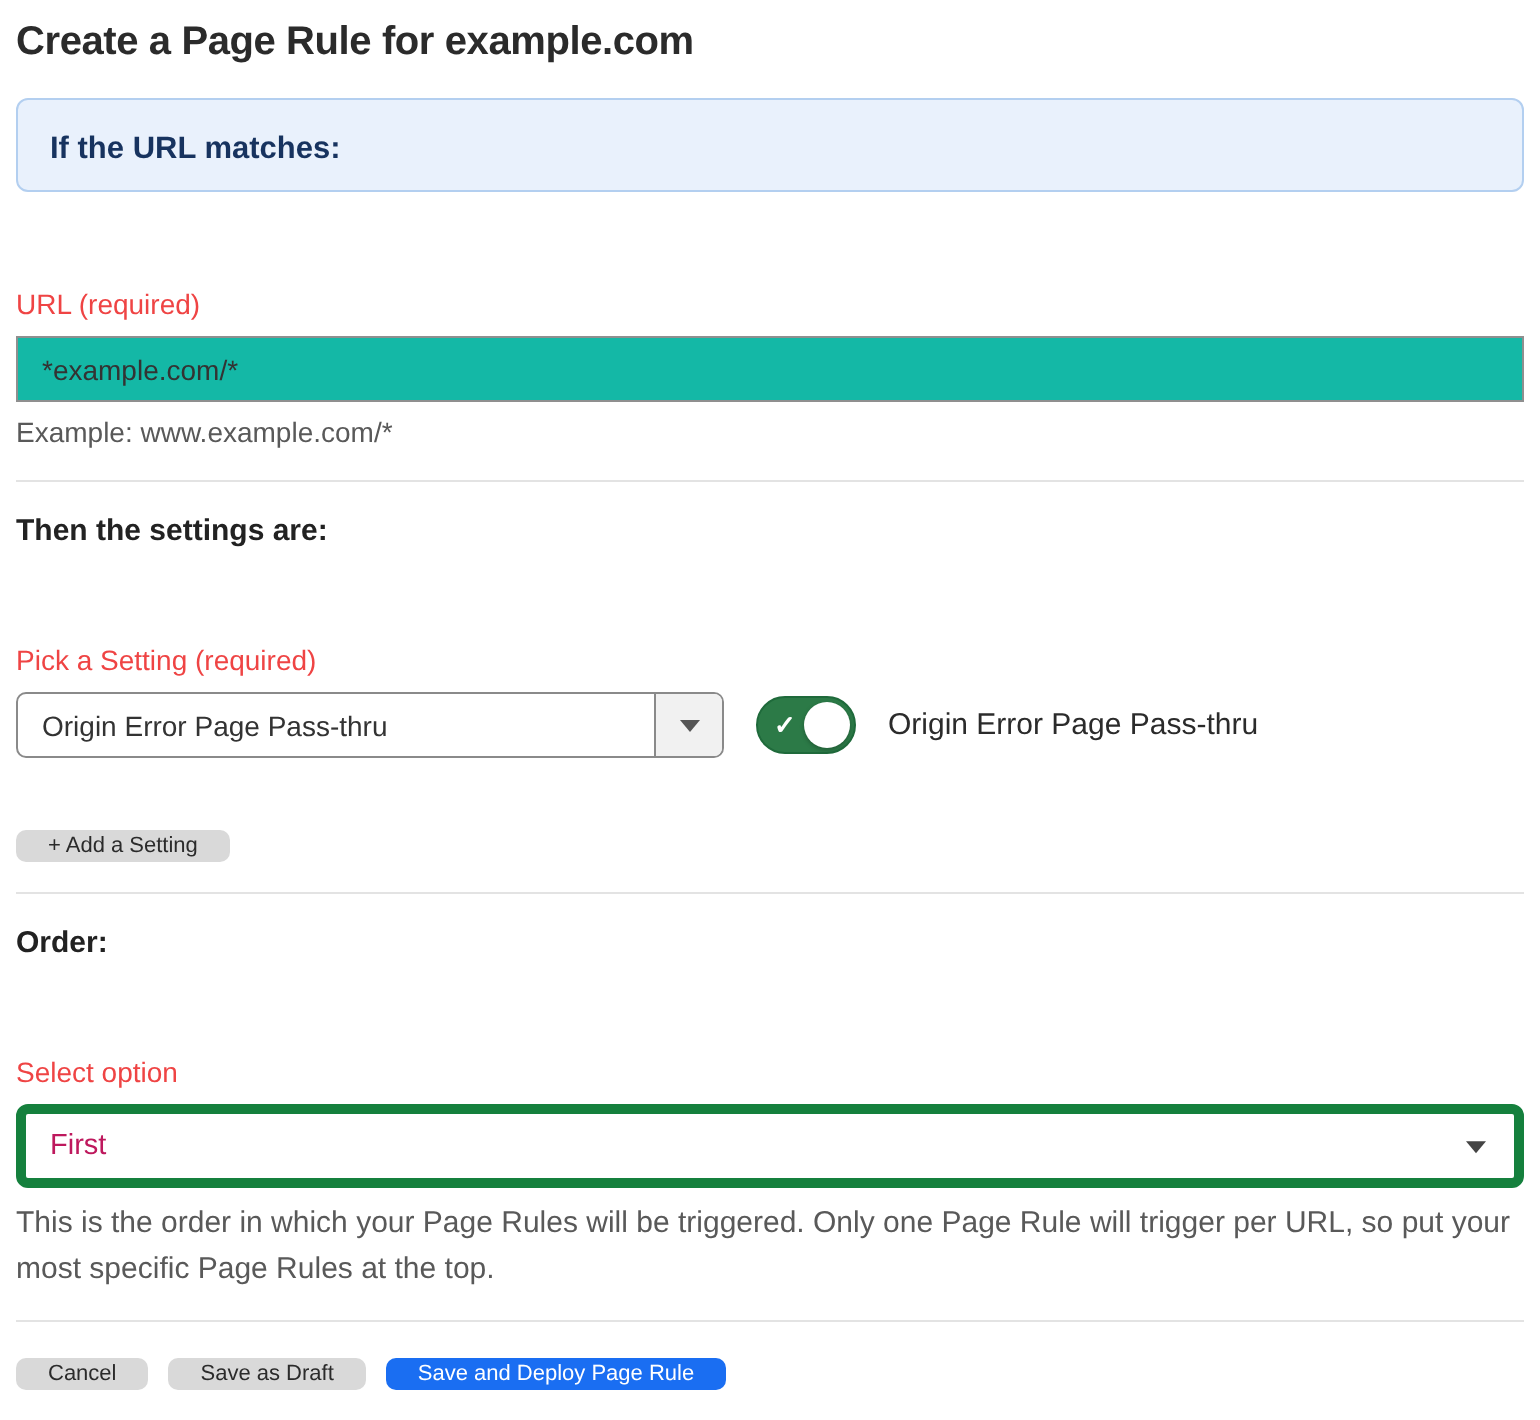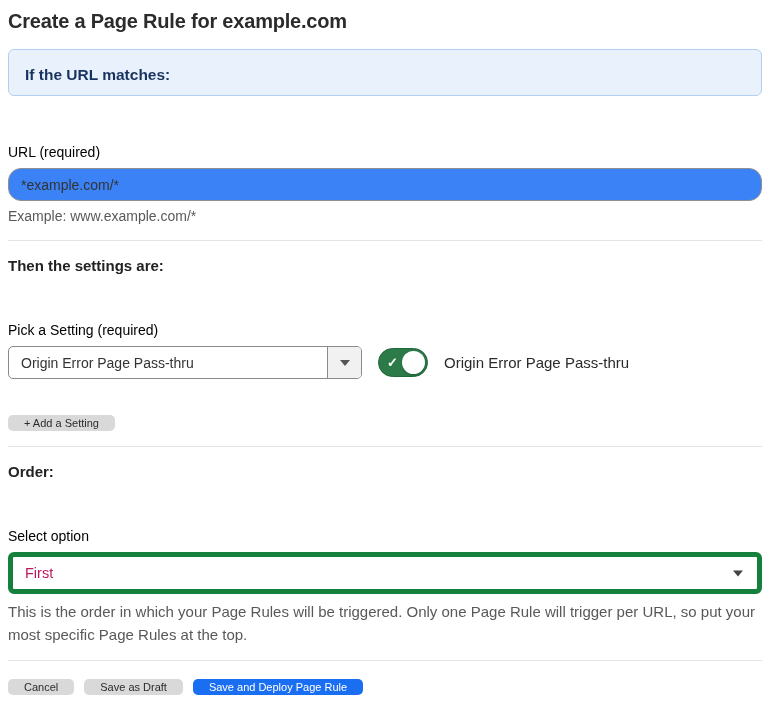--- a/index.html
+++ b/index.html
@@ -33,35 +33,35 @@
     color: #17335f;
     margin-bottom: 2px;
   }
   .info-box a.info-link {
     color: #2b62d9;
     text-decoration: underline;
     cursor: pointer;
   }
   .field-label {
     font-size: 14px;
-    color: #000000;
+    color: #ef4444;
     margin-bottom: 8px;
     margin-top: 48px;
   }
   .text-input {
     display: block;
     width: 100%;
     height: 33px;
     border: 1px solid #8f8f8f;
-    border-radius: 13px;
+    border-radius: 0;
     padding: 0 12px;
     font-family: "Liberation Sans", sans-serif;
     font-size: 14px;
     color: #333333;
-    background: #3b82f6;
+    background: #14b8a6;
     outline: none;
   }
   .helper-text {
     font-size: 14px;
     color: #595959;
     margin-top: 7px;
   }
   .divider {
     border: none;
     border-top: 1px solid #e3e3e3;

